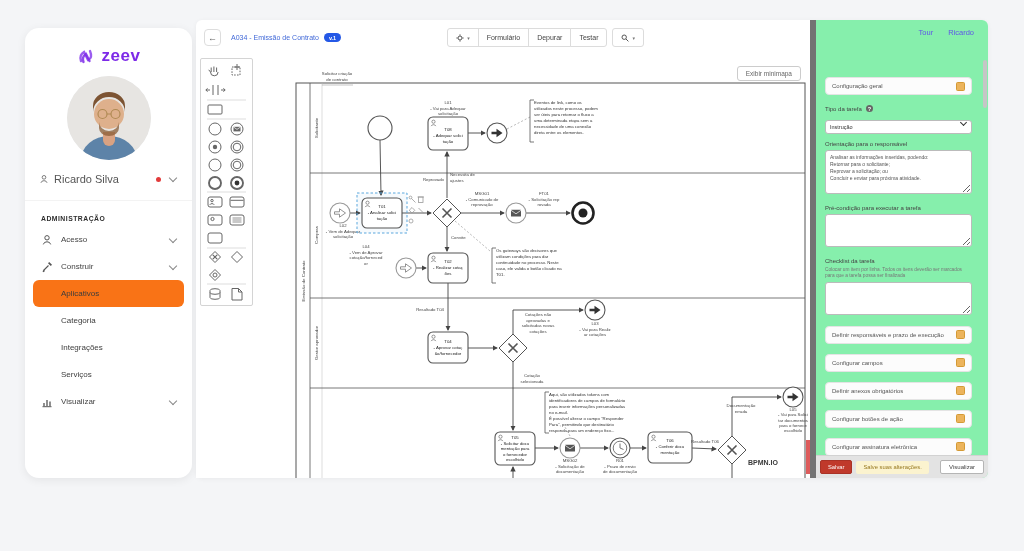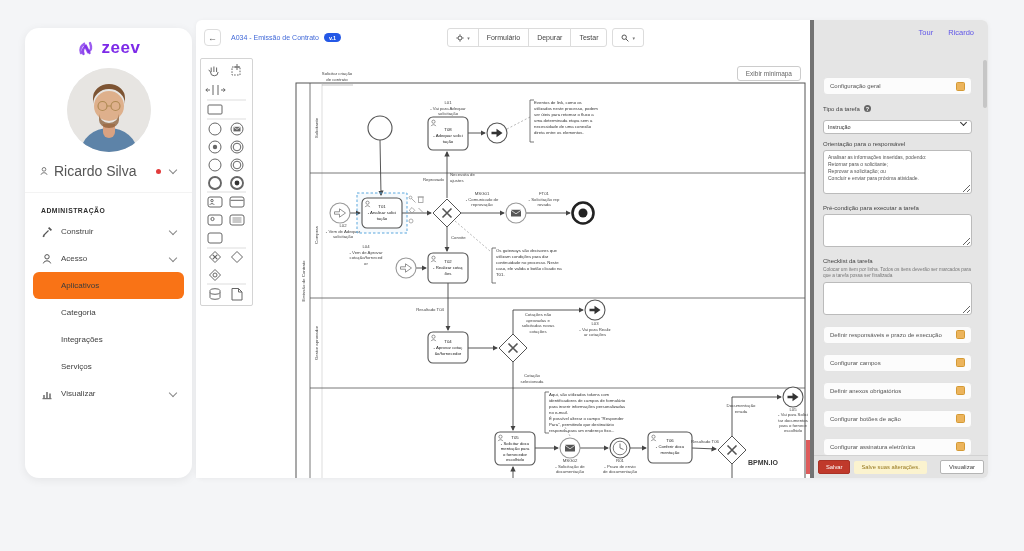--- a/index.html
+++ b/index.html
@@ -1,23 +1,23 @@
 <!DOCTYPE html>
 <html><head>
 <meta charset="utf-8">
 <style>
   html,body{margin:0;padding:0}
   body{width:1024px;height:551px;background:#f4f5f7;font-family:"Liberation Sans",sans-serif;position:relative;overflow:hidden;color:#333}
   
   .sidebar{position:absolute;left:25px;top:28px;width:167px;height:450px;background:#fff;border-radius:14px;box-shadow:0 2px 10px rgba(0,0,0,.07)}
-  .brand{display:flex;align-items:center;justify-content:center;gap:5px;margin-top:8px;height:24px}
+  .brand{display:flex;align-items:center;justify-content:center;gap:5px;margin-top:16px;height:24px}
   .brand-name{font-size:17px;font-weight:bold;color:#7d2ae8;letter-spacing:.5px}
   .avatar{width:84px;height:84px;border-radius:50%;overflow:hidden;margin:8px auto 0;background:#e9e9e9}
   .user-row{display:flex;align-items:center;gap:5px;padding:0 14px;margin-top:10px;height:18px;cursor:pointer}
-  .user-row span.uname{font-size:14px;color:#555;flex:0 0 auto}
+  .user-row span.uname{font-size:11px;color:#555;flex:0 0 auto}
   .dot{width:5px;height:5px;border-radius:50%;background:#e23b3b;margin-left:auto}
   .chev{width:5px;height:5px;border-right:1.3px solid #888;border-bottom:1.3px solid #888;transform:rotate(45deg);margin:0 2px 2px 4px}
   .menu{padding:6px 8px 0;border-top:1px solid #f3f3f3;margin-top:12px}
   .menu-title{font-size:6.8px;font-weight:bold;color:#2d2d2d;letter-spacing:.5px;margin:8px 0 4px 8px}
   .mi,.sub{display:flex;align-items:center;height:27px;padding:0 6px 0 8px;font-size:8px;color:#444;border-radius:6px;cursor:pointer}
   .mi .micon{width:12px;height:12px;margin-right:8px;flex:0 0 auto}
   .mi .chev{margin-left:auto}
   .sub{padding-left:28px;color:#3c3c3c}
   .sub.active{background:#f97316}
   
@@ -31,21 +31,21 @@
   .tbtn{background:#fff;border:1px solid #dcdcdc;padding:0 8px;height:19px;font-size:7px;color:#444;display:flex;align-items:center;gap:3px;margin-left:-1px;cursor:pointer;font-family:"Liberation Sans",sans-serif}
   .tbtn:first-child{border-radius:3px 0 0 3px}
   .tbtn.endcap{border-radius:0 3px 3px 0}
   .tbtn.solo{border-radius:3px;margin-left:5px}
   .caret{font-size:5px;color:#777}
   .canvas{position:absolute;top:35px;left:0;right:0;bottom:0;background:#fff;overflow:hidden}
   .palette{position:absolute;left:4px;top:3px;width:51px;height:246px;background:#fff;border:1px solid #d4d4d4;border-radius:2px;z-index:3}
   .minimap-btn{position:absolute;top:11px;right:9px;background:#fff;border:1px solid #ccc;border-radius:3px;font-size:6.5px;color:#666;padding:3px 8px;cursor:pointer;z-index:3;font-family:"Liberation Sans",sans-serif}
   .red-strip{position:absolute;right:0;top:385px;width:4px;height:34px;background:#dd5c5c;z-index:4}
   
-  .rpanel{flex:1;border-left:4px solid #737373;position:relative;background:#e5e5e5;border-radius:0 6px 6px 0}
+  .rpanel{flex:1;border-left:6px solid #737373;position:relative;background:#86efac;border-radius:0 6px 6px 0}
   .rp-links{height:24px;display:flex;justify-content:flex-end;align-items:center;gap:15px;padding-right:14px;font-size:7.5px;color:#5f55e8}
   .rp-links span{cursor:pointer}
   .rp-head{height:26px;padding:0 10px;border-bottom:1px solid #ececec;display:flex;align-items:center;justify-content:space-between;font-size:8.5px;font-weight:bold;color:#333}
   .qm{width:8px;height:8px;border-radius:50%;background:#666;color:#fff;font-size:5.5px;display:inline-flex;align-items:center;justify-content:center;font-weight:bold;flex:0 0 auto}
   .rp-body{position:absolute;top:51px;bottom:22px;left:0;right:7px;padding:6px 9px 0;overflow:hidden}
   .sect{border:1px solid #e4e4e4;background:#fcfcfc;border-radius:4px;height:16px;display:flex;align-items:center;justify-content:space-between;padding:0 6px;margin-bottom:10px;cursor:pointer}
   .sect span.slabel{font-size:6px;color:#555}
   .oicon{width:7px;height:7px;background:#ecb45c;border:1px solid #d49a35;border-radius:1.5px;flex:0 0 auto}
   .flabel{font-size:6px;color:#444;margin:7px 0 3px;display:flex;align-items:center;gap:4px}
   .selwrap{position:relative}
@@ -102,33 +102,33 @@
       <path d="M2.3,10.6 a3.8,3.4 0 0 1 7.4,0" fill="none" stroke="#666" stroke-width="1"></path>
     </svg>
     <span class="uname">Ricardo Silva</span>
     <span class="dot"></span>
     <span class="chev"></span>
   </div>
   <nav class="menu">
     <div class="menu-title">ADMINISTRAÇÃO</div>
     <div class="mi">
       <svg class="micon" viewBox="0 0 12 12">
+        <circle cx="6" cy="3.8" r="2.2" fill="none" stroke="#555" stroke-width="1"></circle>
+        <path d="M2.3,10.4 a3.8,3.4 0 0 1 7.4,0" fill="none" stroke="#555" stroke-width="1"></path>
+      </svg>
+      <span>Acesso</span>
+      <span class="chev"></span>
+    </div>
+    <div class="mi">
+      <svg class="micon" viewBox="0 0 12 12">
         <path d="M2.5,9.5 L7.5,4.5" stroke="#555" stroke-width="1.1" fill="none"></path>
         <path d="M7,2.2 l2.8,2.8 1.2,-1.2 -2.8,-2.8 z" fill="#555"></path>
         <path d="M2,10.8 l1.4,-1.4" stroke="#555" stroke-width="1.6" fill="none"></path>
       </svg>
       <span>Construir</span>
-      <span class="chev"></span>
-    </div>
-    <div class="mi">
-      <svg class="micon" viewBox="0 0 12 12">
-        <circle cx="6" cy="3.8" r="2.2" fill="none" stroke="#555" stroke-width="1"></circle>
-        <path d="M2.3,10.4 a3.8,3.4 0 0 1 7.4,0" fill="none" stroke="#555" stroke-width="1"></path>
-      </svg>
-      <span>Acesso</span>
       <span class="chev"></span>
     </div>
     <div class="sub active">
         <span>Aplicativos</span>
       </div>
     <div class="sub">
         <span>Categoria</span>
       </div>
     <div class="sub">
         <span>Integrações</span>

